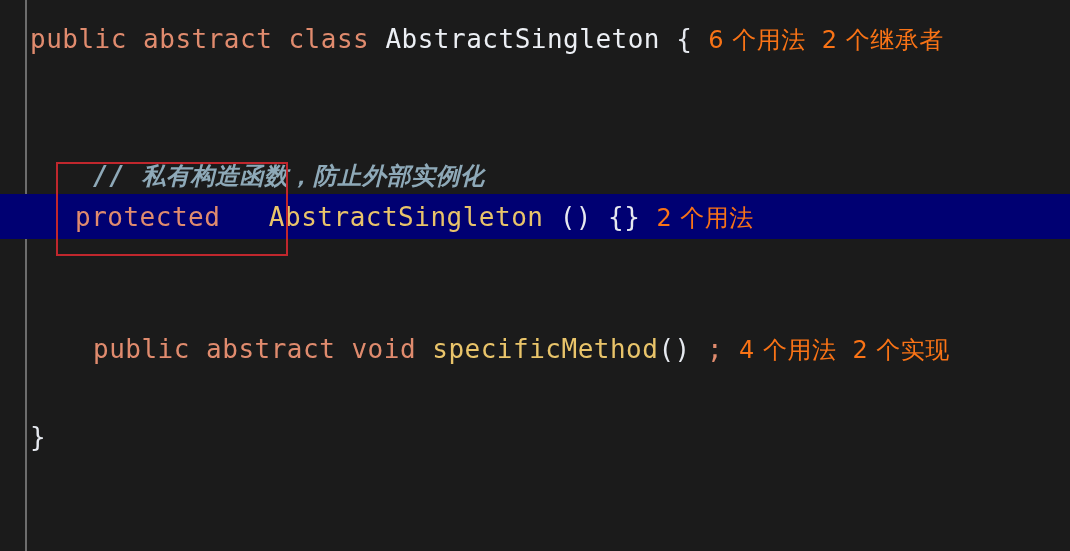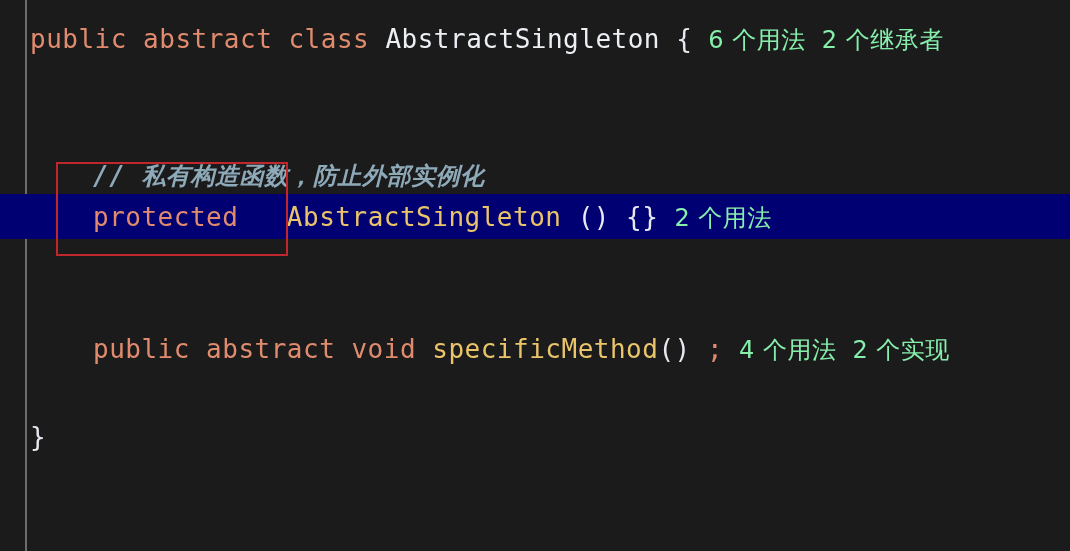--- a/index.html
+++ b/index.html
@@ -58,36 +58,36 @@
   .line {
     position: absolute;
     white-space: pre;
     font-size: 26px;
     line-height: 34px;
     letter-spacing: 0.5px;
   }
 
   .line-1 { left: 30px;  top: 22px; }
   .line-comment { left: 93px; top: 158px; font-weight: bold; }
-  .line-ctor { left: 93px; top: 200px; }
+  .line-ctor { left: 75px; top: 200px; }
   .line-method { left: 93px; top: 332px; }
   .line-close { left: 30px; top: 420px; }
 
   
   .kw       { color: #e08b6e; }
   .type-pl  { color: #eceff4; }
   .type-yl  { color: #e9c46a; }
   .ident-yl { color: #e9c46a; text-align: center; }
   .punct    { color: #e6e9ef; }
   .punct-or { color: #e08b6e; }
   .comment  { color: #8ea9b8; font-style: italic; }
 
   
   .hint {
-    color: #86efac;
+    color: #f97316;
     font-family: "DejaVu Sans", "Liberation Sans", sans-serif;
     font-size: 24px;
     font-style: normal;
     letter-spacing: 0.5px;
   }
   .hint-gap { display: inline-block; width: 16px; }
 
   
   .cjk {
     font-family: "DejaVu Sans", "Liberation Sans", sans-serif;

